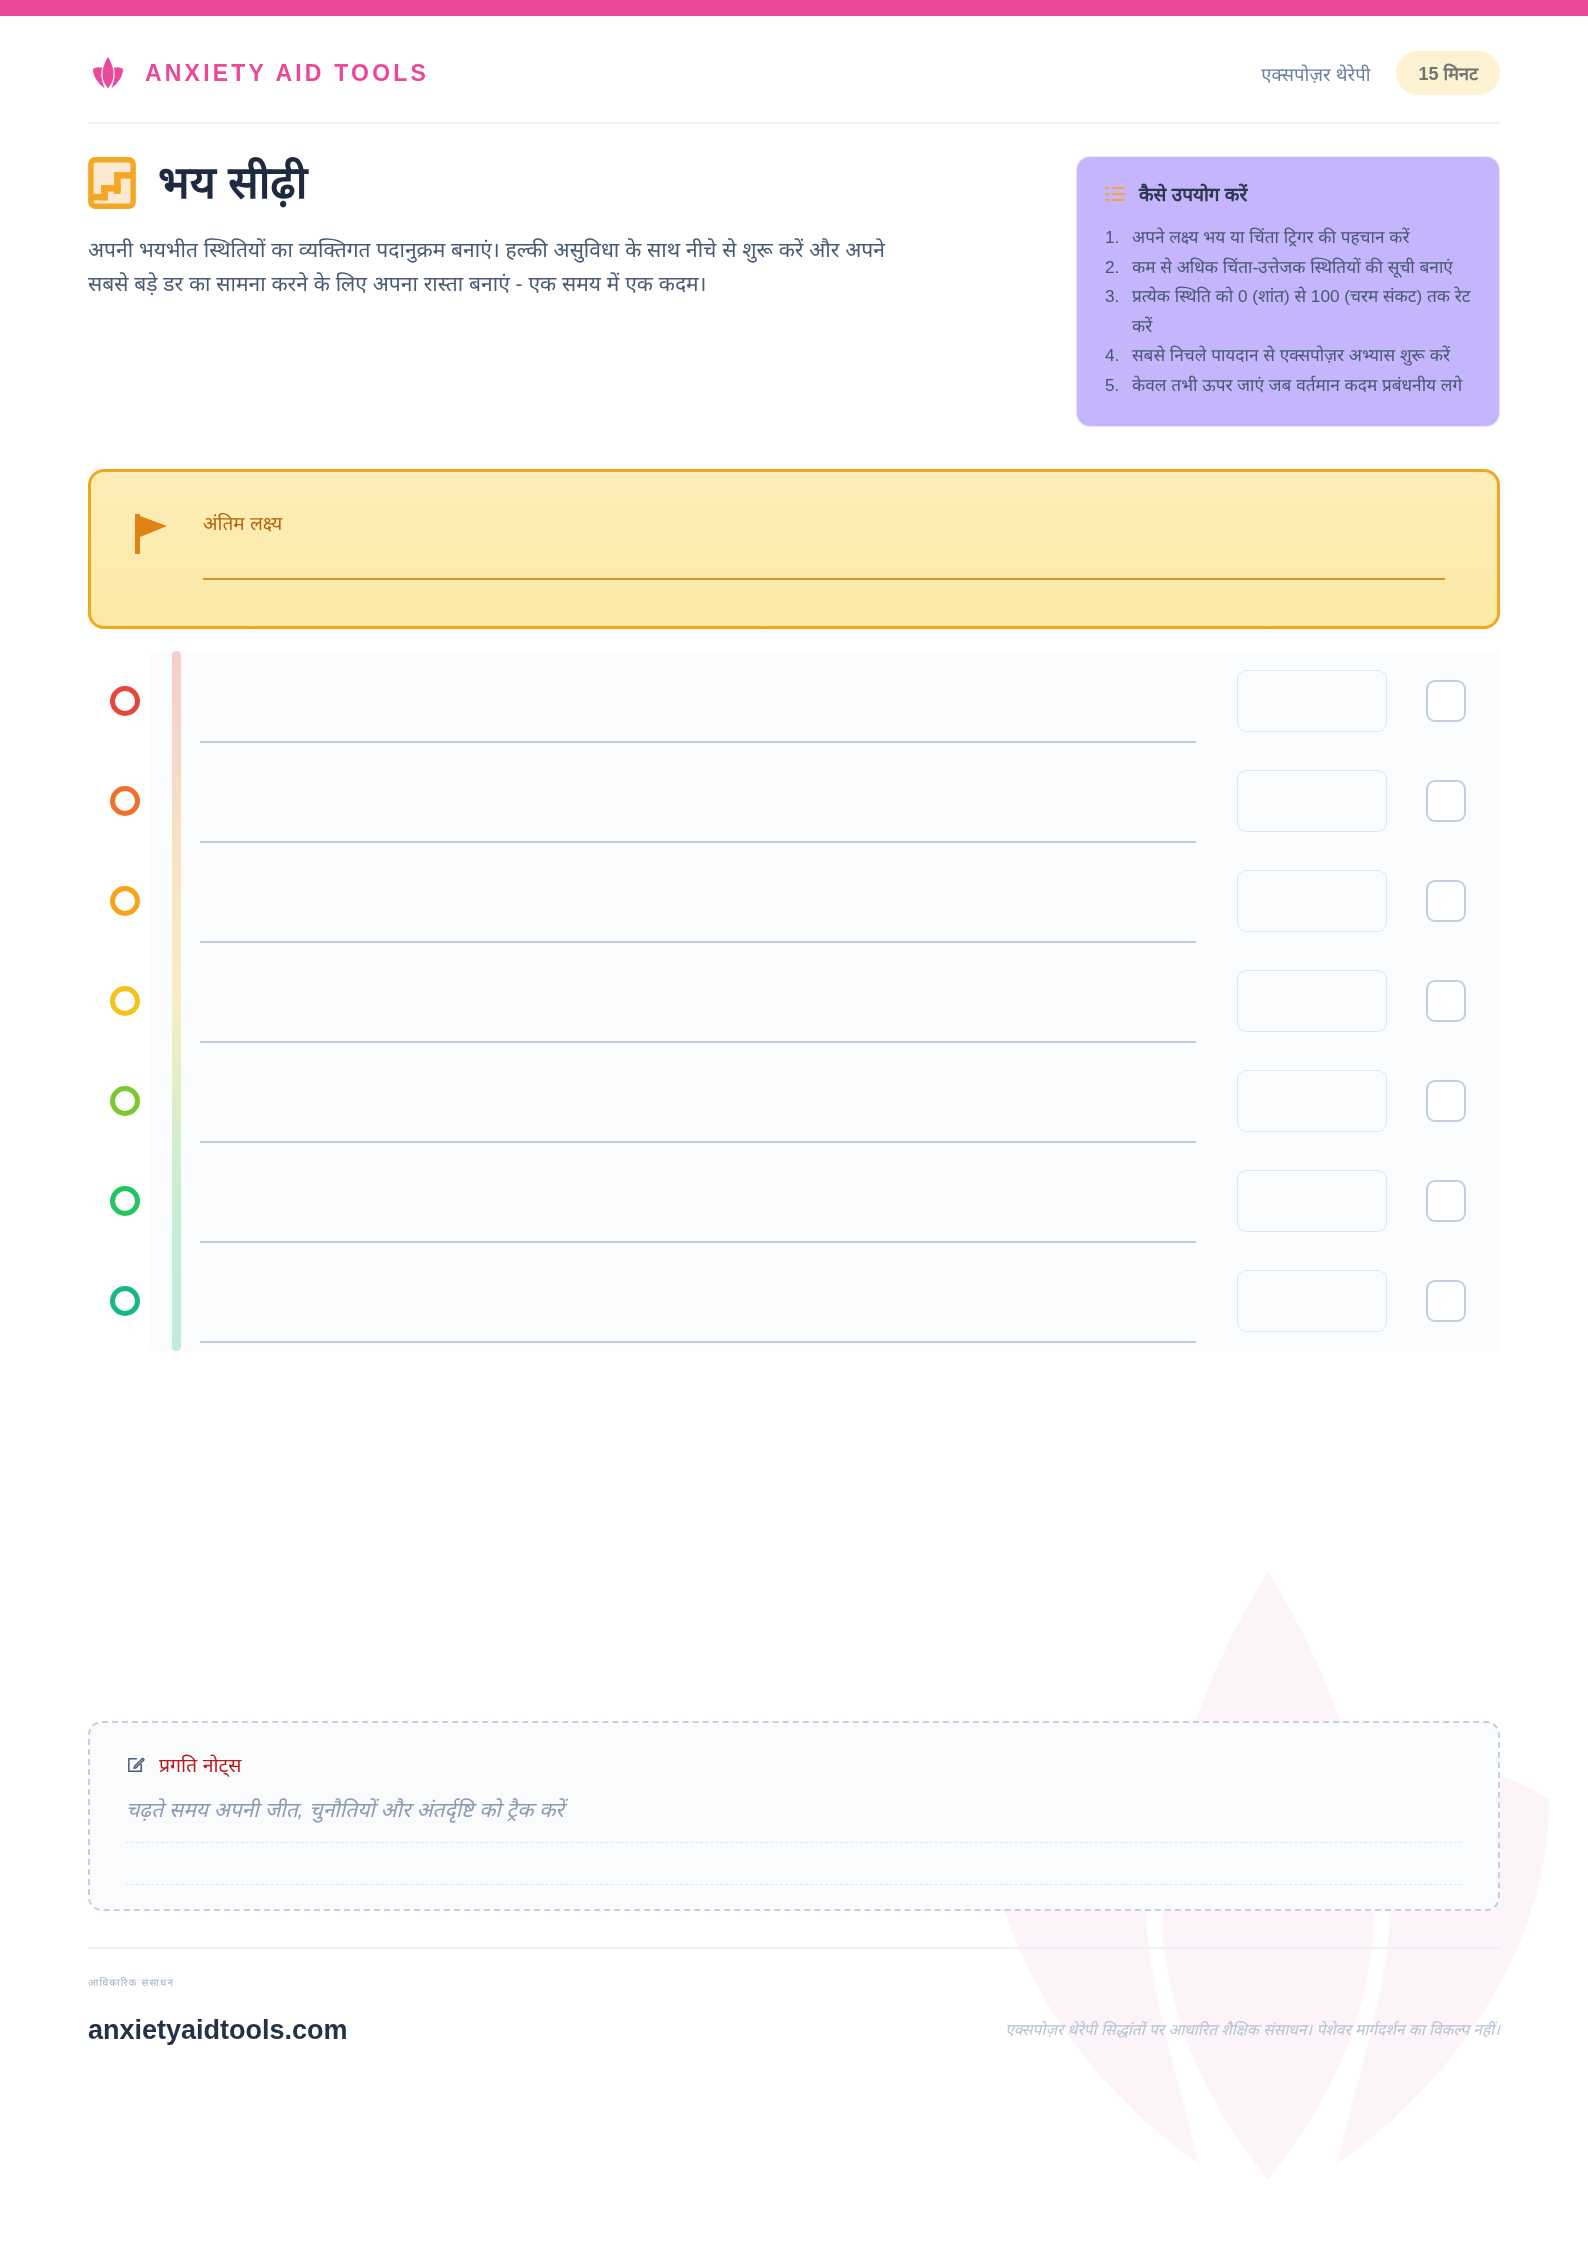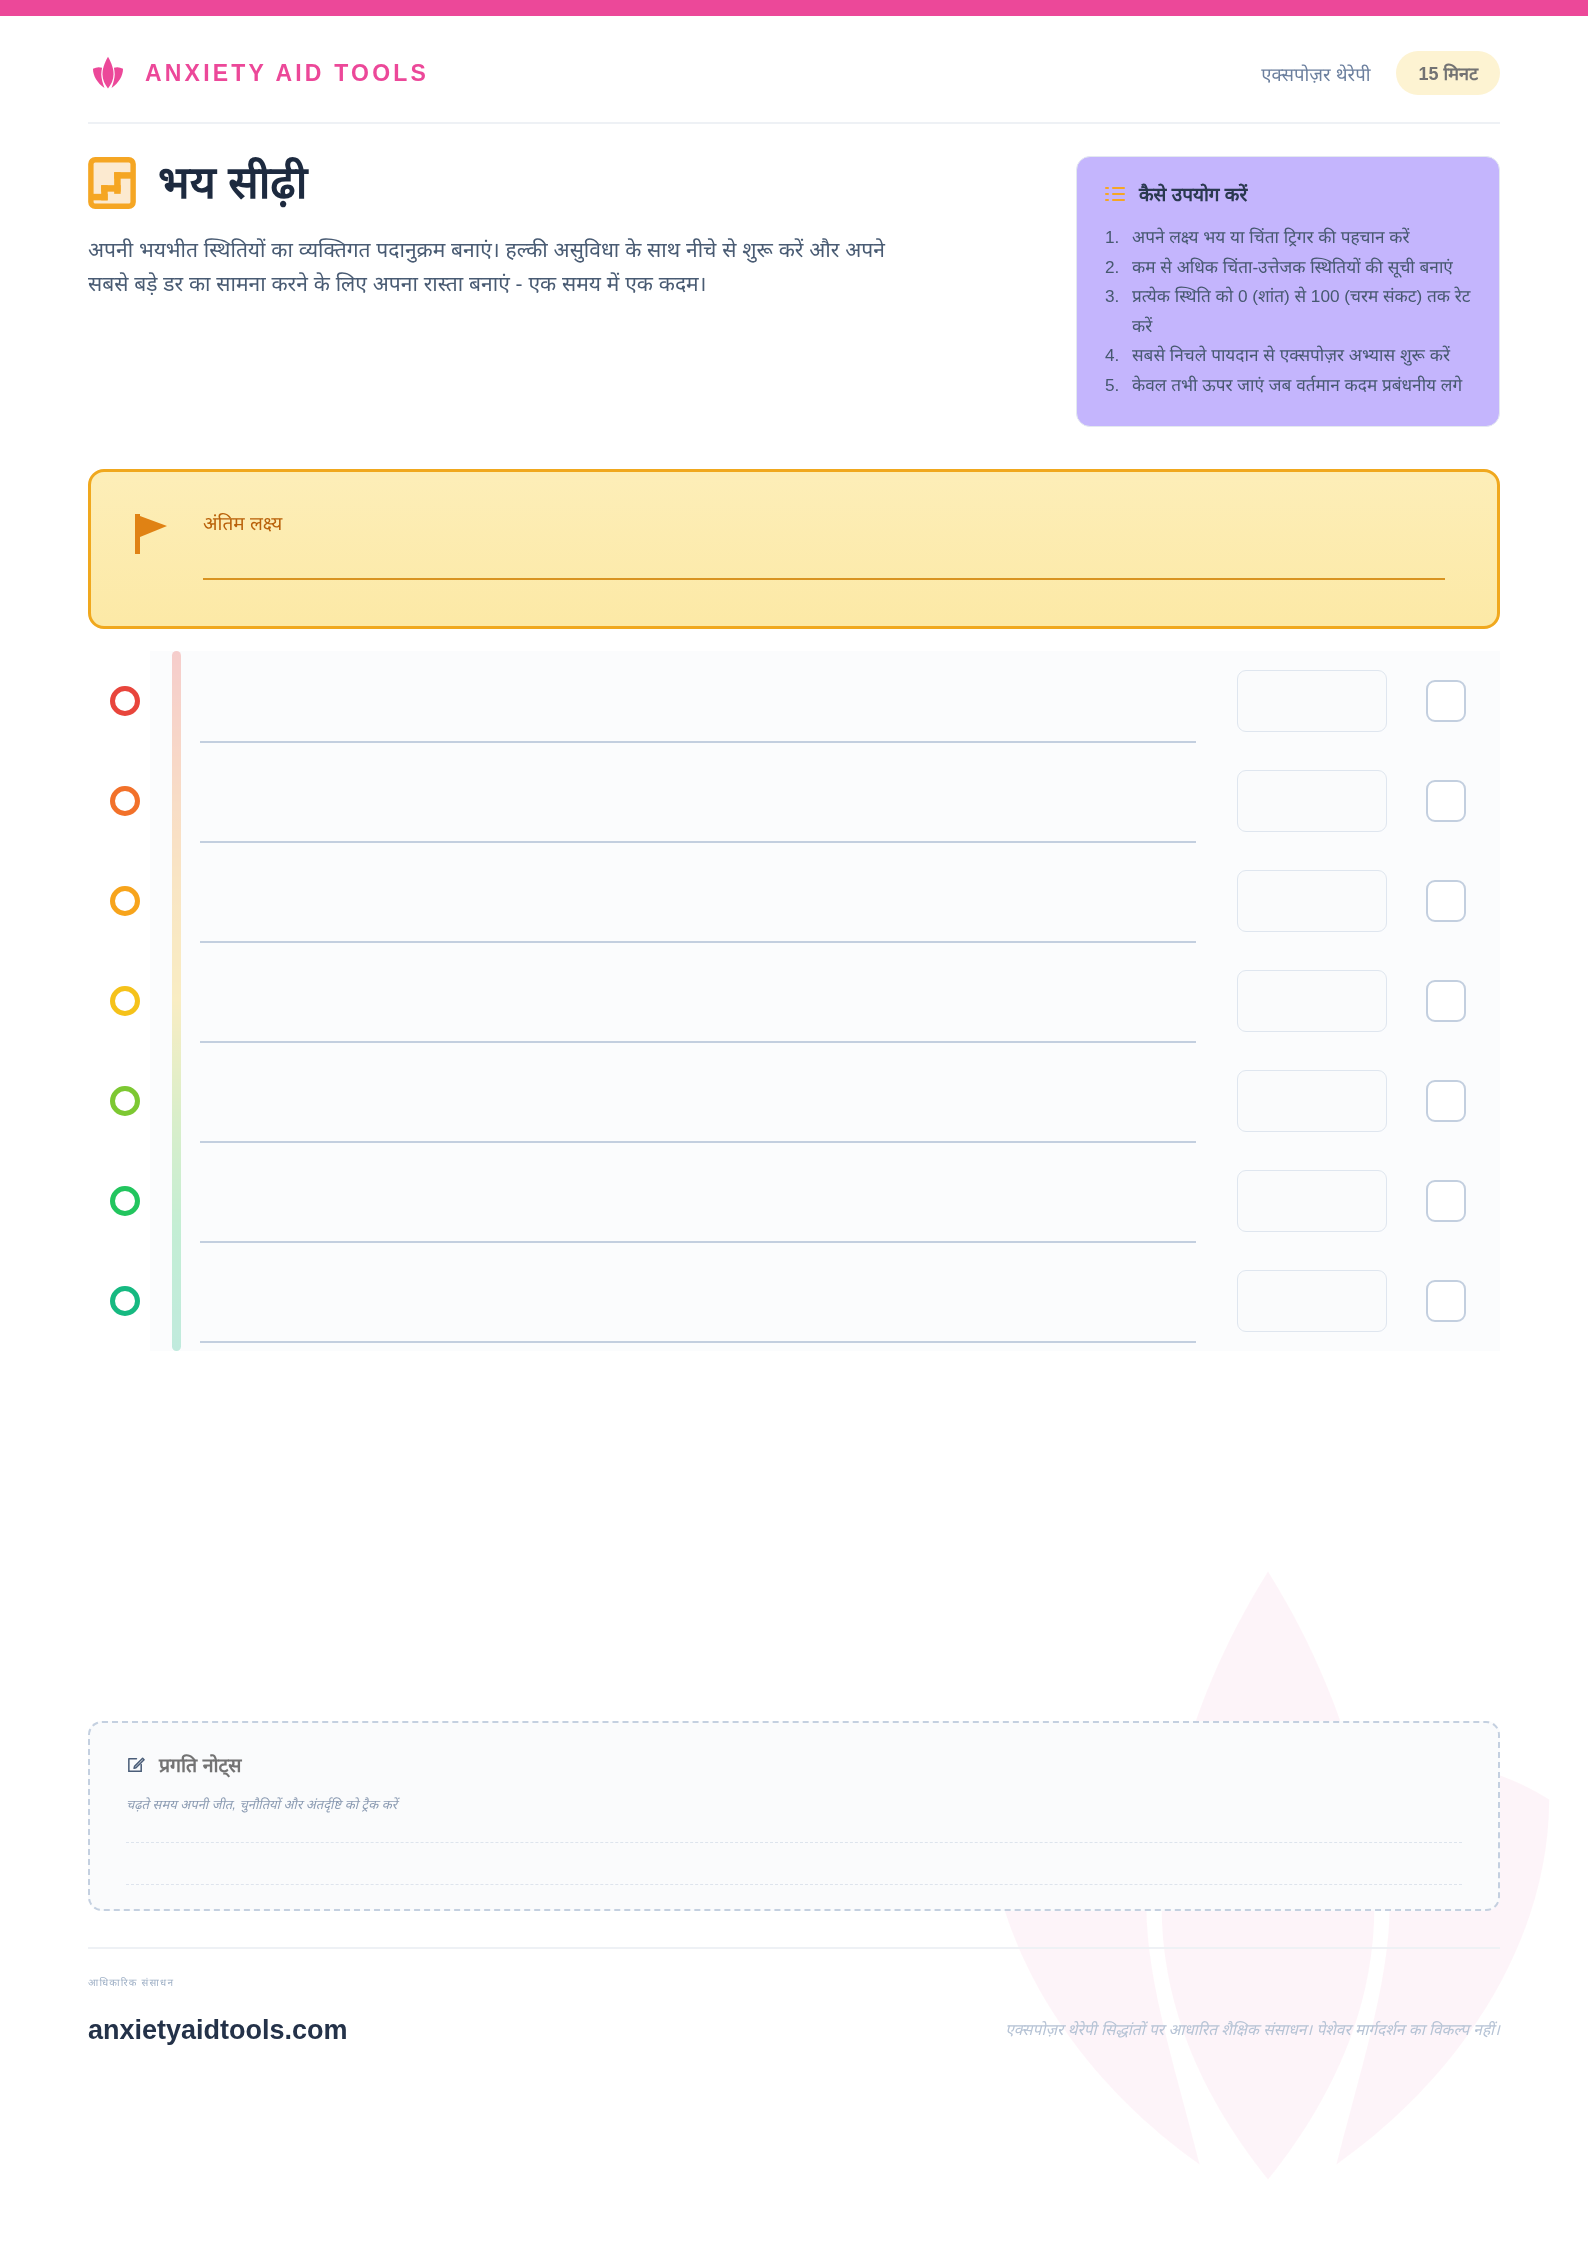--- a/index.html
+++ b/index.html
@@ -278,26 +278,26 @@
     position: relative;
   }
   .notes-head {
     display: flex;
     align-items: center;
     gap: 14px;
   }
   .pencil-ico { width: 19px; height: 19px; flex-shrink: 0; }
   .notes-title {
     font-size: 19.5px;
-    font-weight: 700;
-    color: #737373;
+    font-weight: 400;
+    color: #b91c1c;
   }
   .notes-sub {
     margin-top: 17px;
-    font-size: 13px;
+    font-size: 21px;
     font-style: italic;
     color: #8b9bb2;
   }
   .notes-line {
     position: absolute;
     left: 36px;
     right: 36px;
     height: 0;
     border-top: 1.5px dashed #dde4ed;
   }

